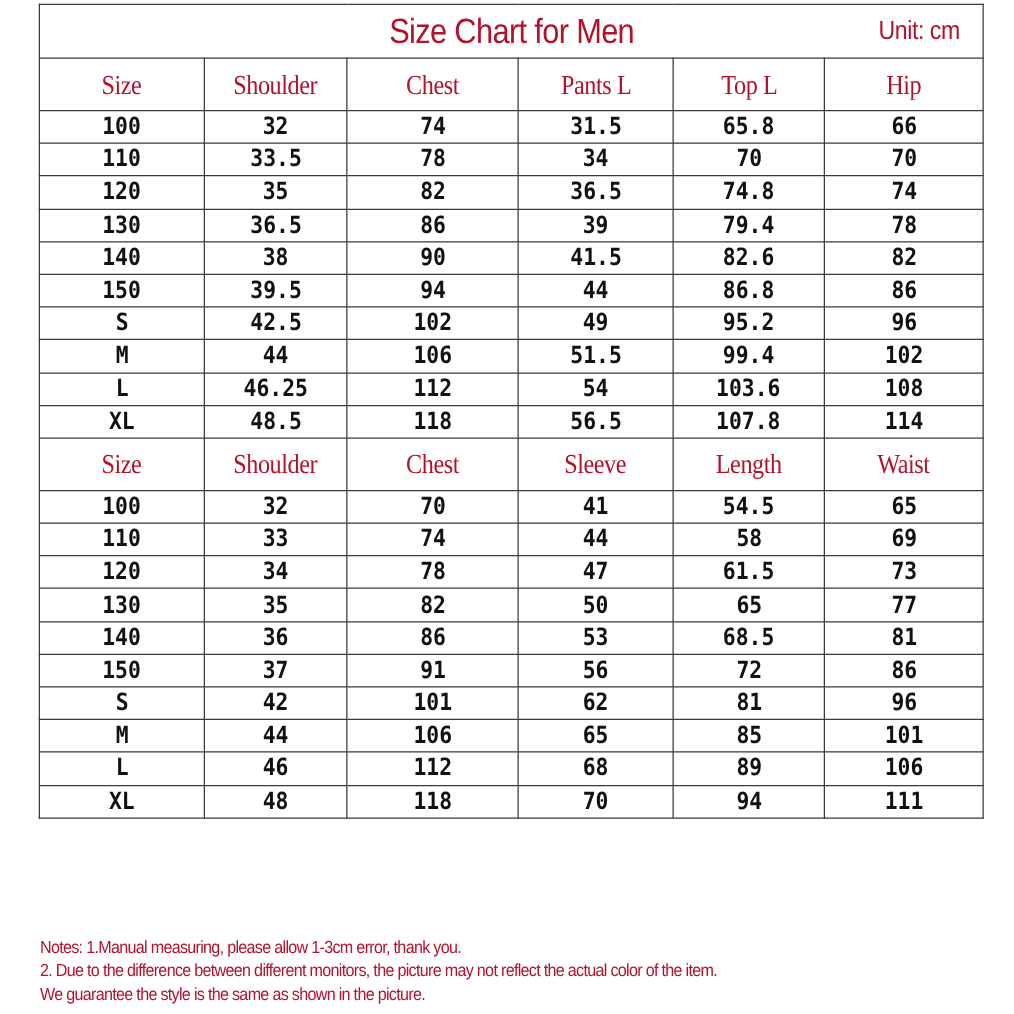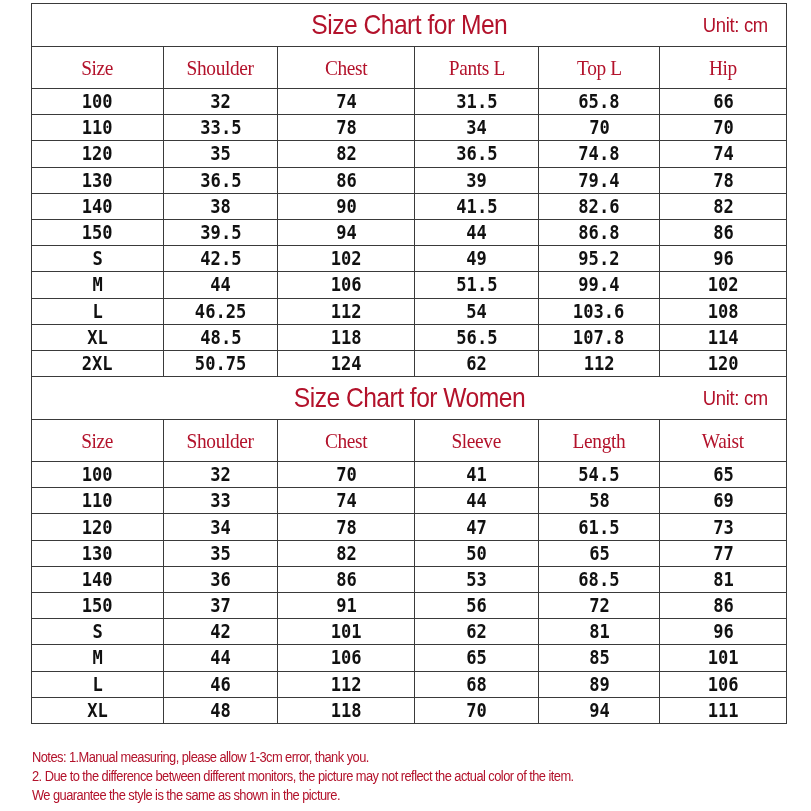--- a/index.html
+++ b/index.html
@@ -194,31 +194,20 @@
         <td><span>108</span></td>
       </tr>
       <tr class="data-row">
         <td><span>XL</span></td>
         <td><span>48.5</span></td>
         <td><span>118</span></td>
         <td><span>56.5</span></td>
         <td><span>107.8</span></td>
         <td><span>114</span></td>
       </tr>
-      <tr class="data-row">
-        <td><span>2XL</span></td>
-        <td><span>50.75</span></td>
-        <td><span>124</span></td>
-        <td><span>62</span></td>
-        <td><span>112</span></td>
-        <td><span>120</span></td>
-      </tr>
-      <tr class="title-row">
-        <td colspan="6"><span class="title-text">Size Chart for Women</span><span class="unit-text">Unit: cm</span></td>
-      </tr>
       <tr class="header-row">
         <td><span>Size</span></td>
         <td><span>Shoulder</span></td>
         <td><span>Chest</span></td>
         <td><span>Sleeve</span></td>
         <td><span>Length</span></td>
         <td><span>Waist</span></td>
       </tr>
       <tr class="data-row">
         <td><span>100</span></td>

